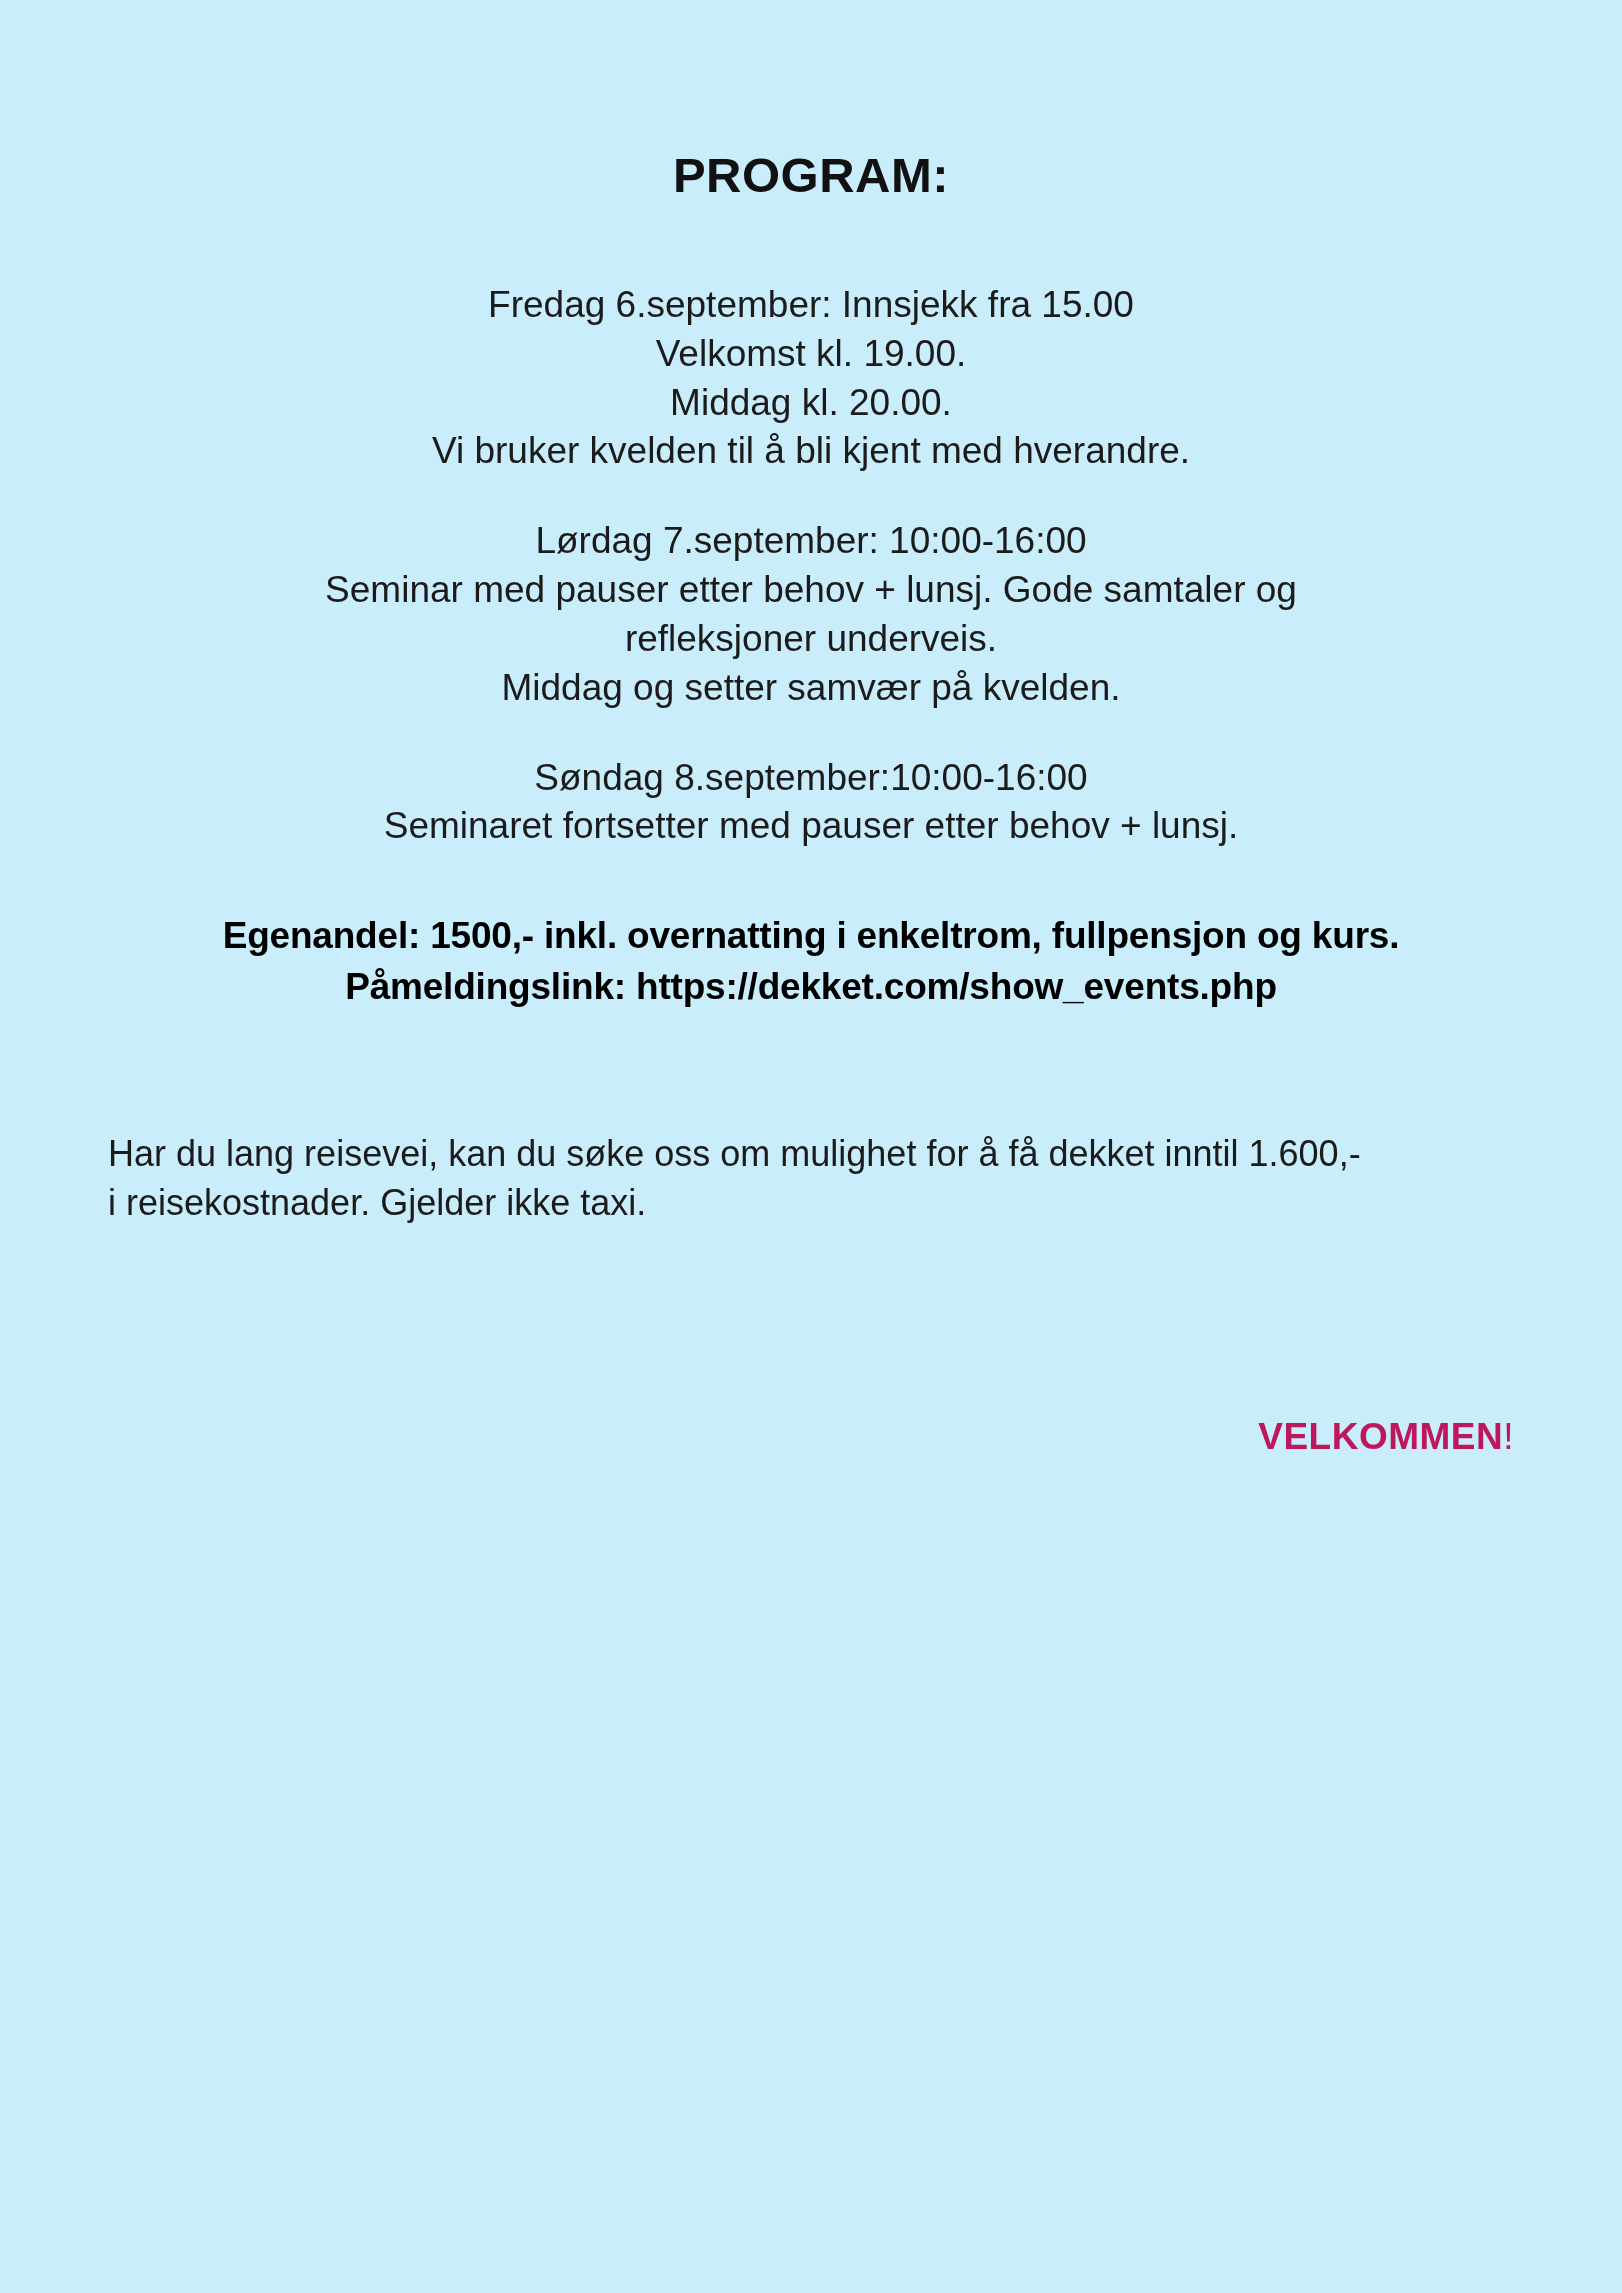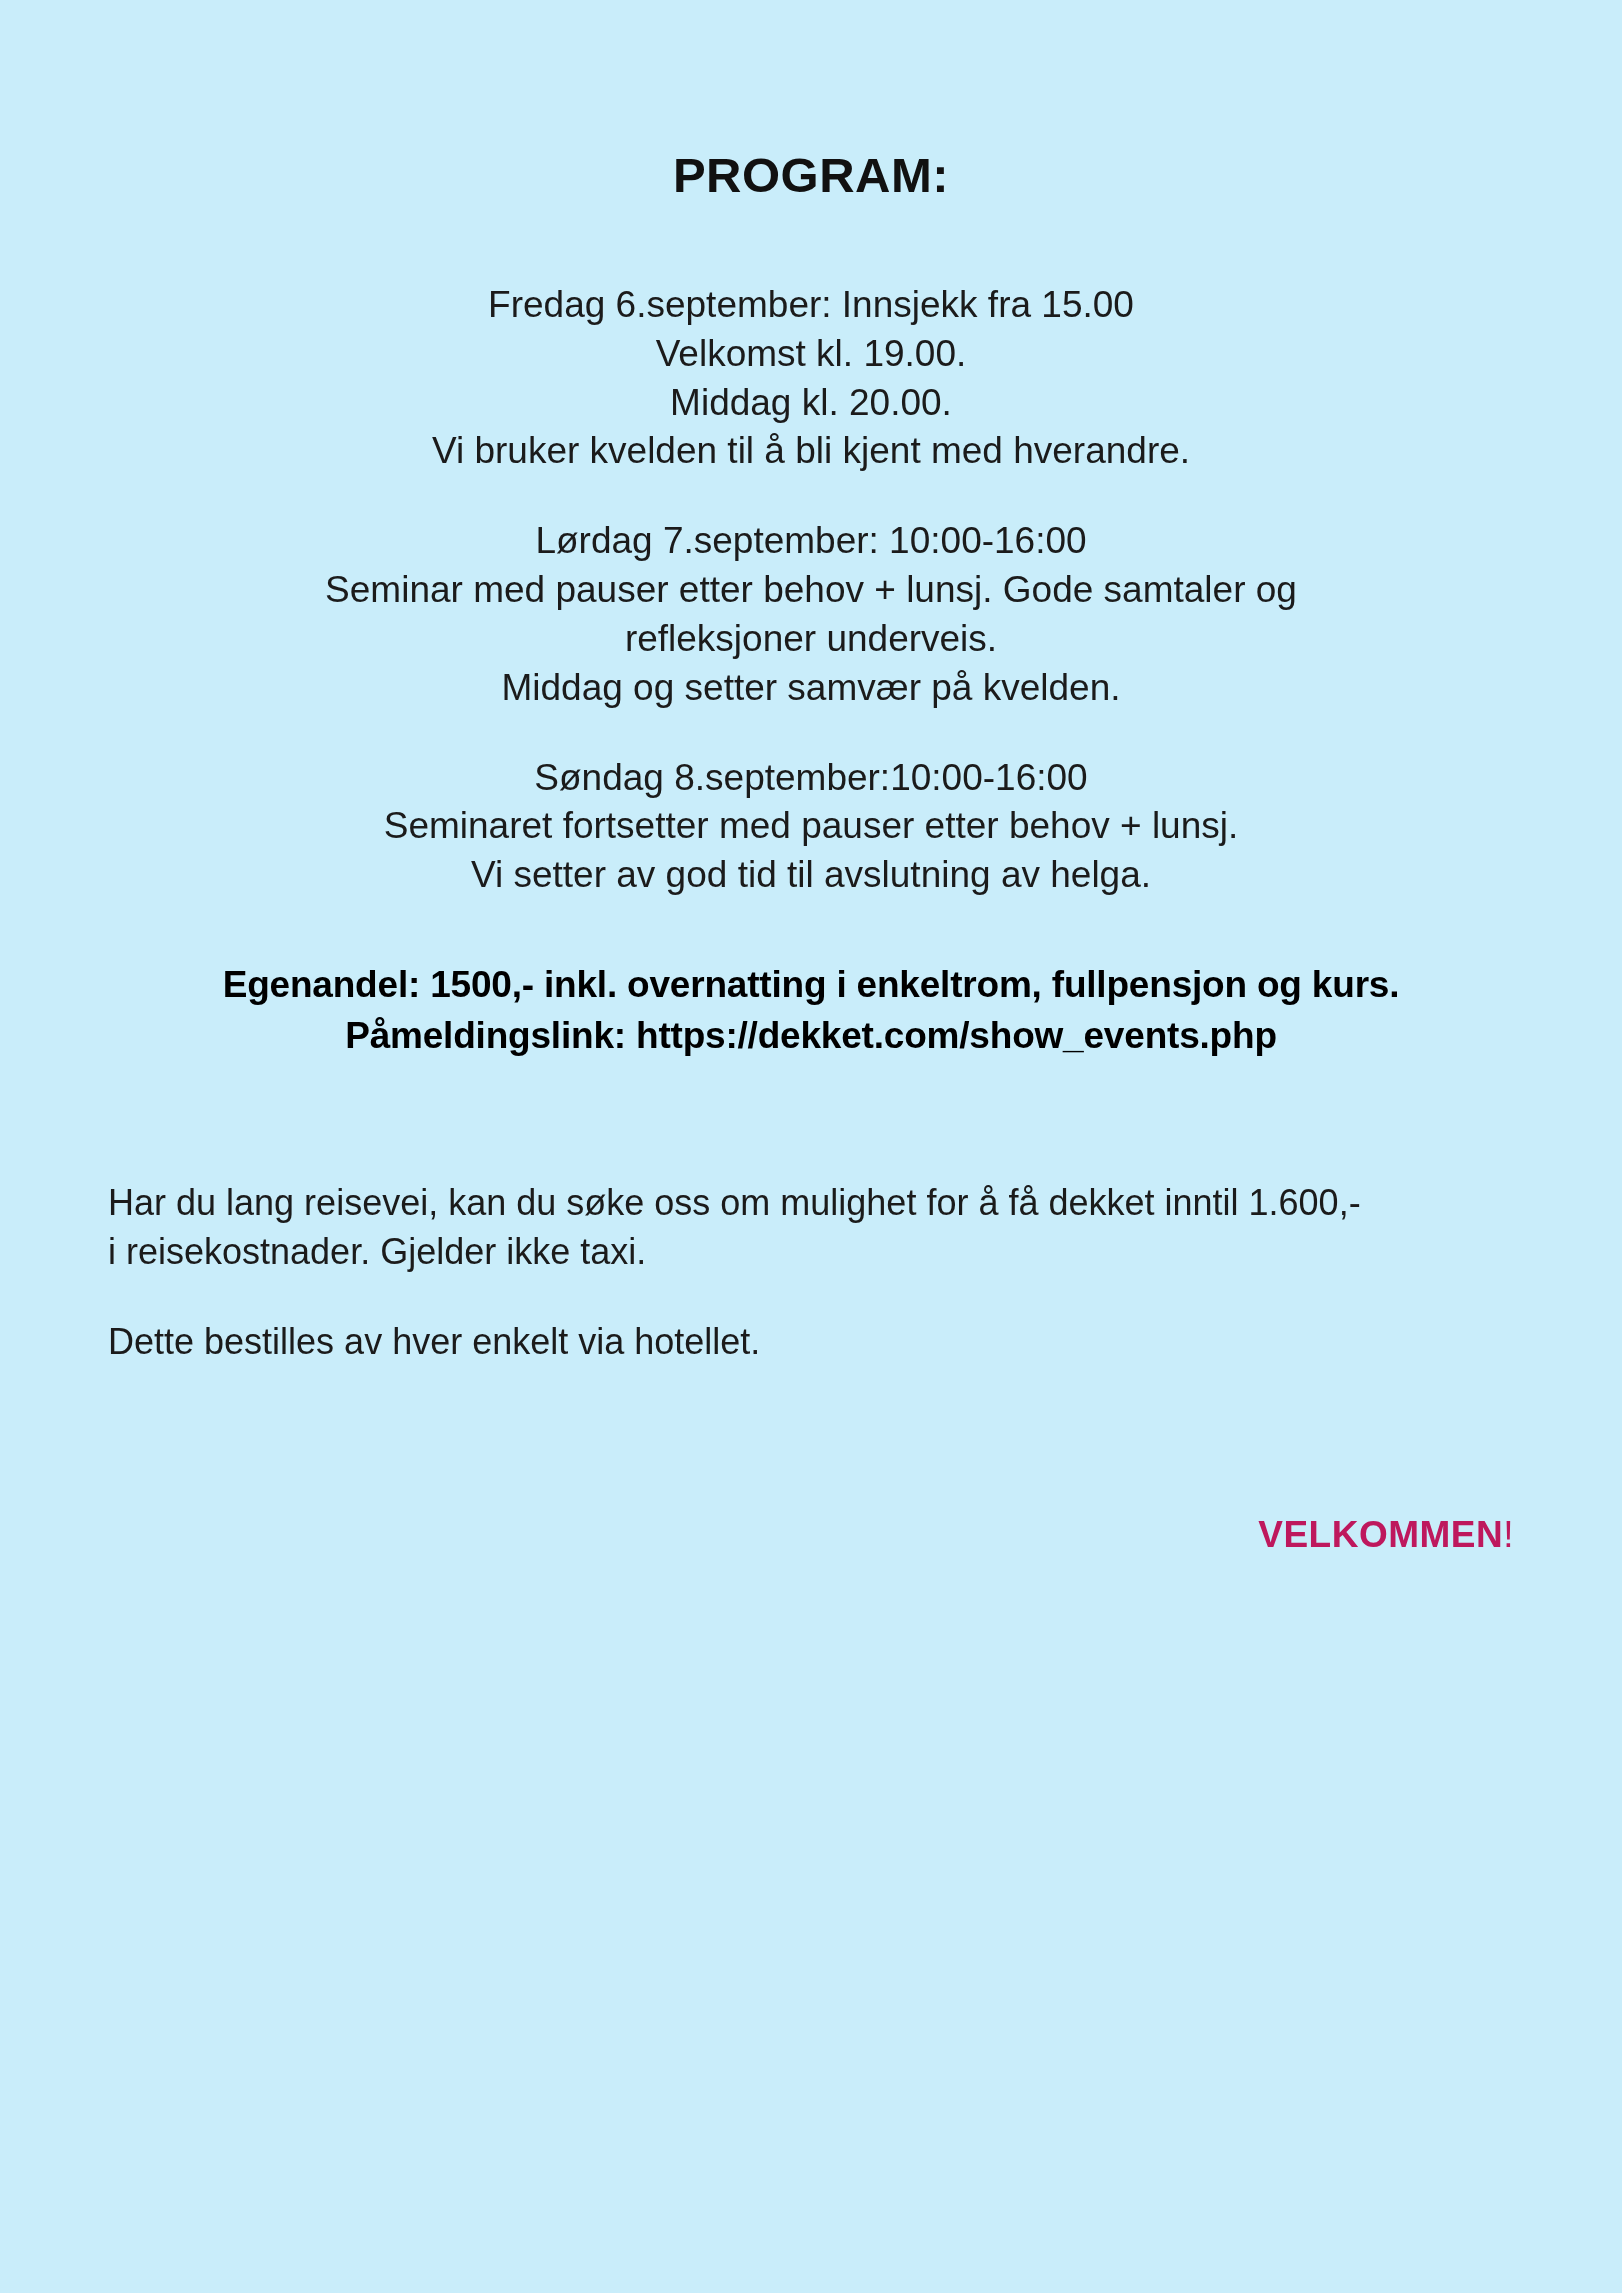--- a/index.html
+++ b/index.html
@@ -98,41 +98,39 @@
     <span class="line">Seminar med pauser etter behov + lunsj. Gode samtaler og</span>
     <span class="line">refleksjoner underveis.</span>
     <span class="line">Middag og setter samvær på kvelden.</span>
   </div>
 
   <div class="gap-sm"></div>
 
   <div class="block light">
     <span class="line">Søndag 8.september:10:00-16:00</span>
     <span class="line">Seminaret fortsetter med pauser etter behov + lunsj.</span>
-    <span class="line">Vi setter av god tid til avslutning av helga.</span>
   </div>
 
   <div class="gap-md"></div>
 
   <div class="bold-block">
     <span class="line">Egenandel: 1500,- inkl. overnatting i enkeltrom, fullpensjon og kurs.</span>
     <span class="line">Påmeldingslink: https://dekket.com/show_events.php</span>
   </div>
 
   <div class="gap-lg"></div>
 
   <div class="note">
     <span class="line">Har du lang reisevei, kan du søke oss om mulighet for å få dekket inntil 1.600,-</span>
     <span class="line">i reisekostnader. Gjelder ikke taxi.</span>
   </div>
 
   <div class="gap-sm"></div>
 
   <div class="note">
-    <span class="line">Dette bestilles av hver enkelt via hotellet.</span>
   </div>
 
   <div class="gap-xl"></div>
 
   <div class="welcome">
     <span>VELKOMMEN</span><span class="excl">!</span>
   </div>
 
 </div>
 

